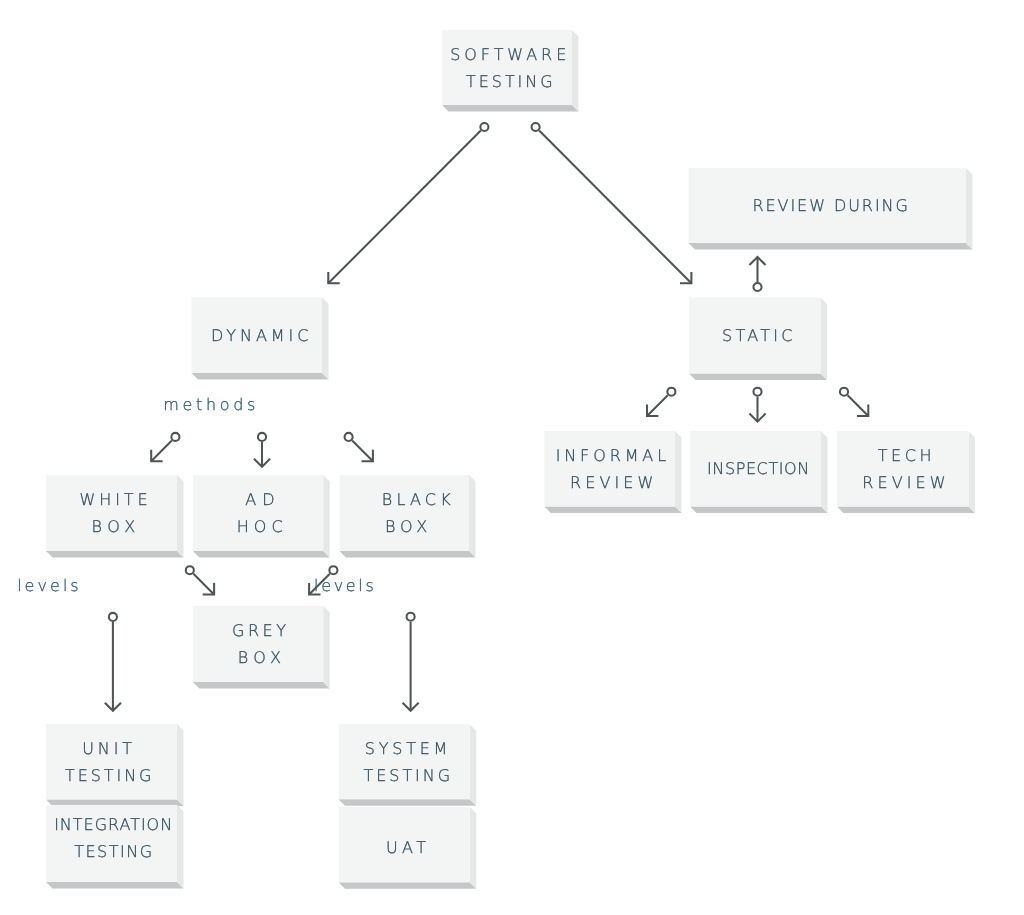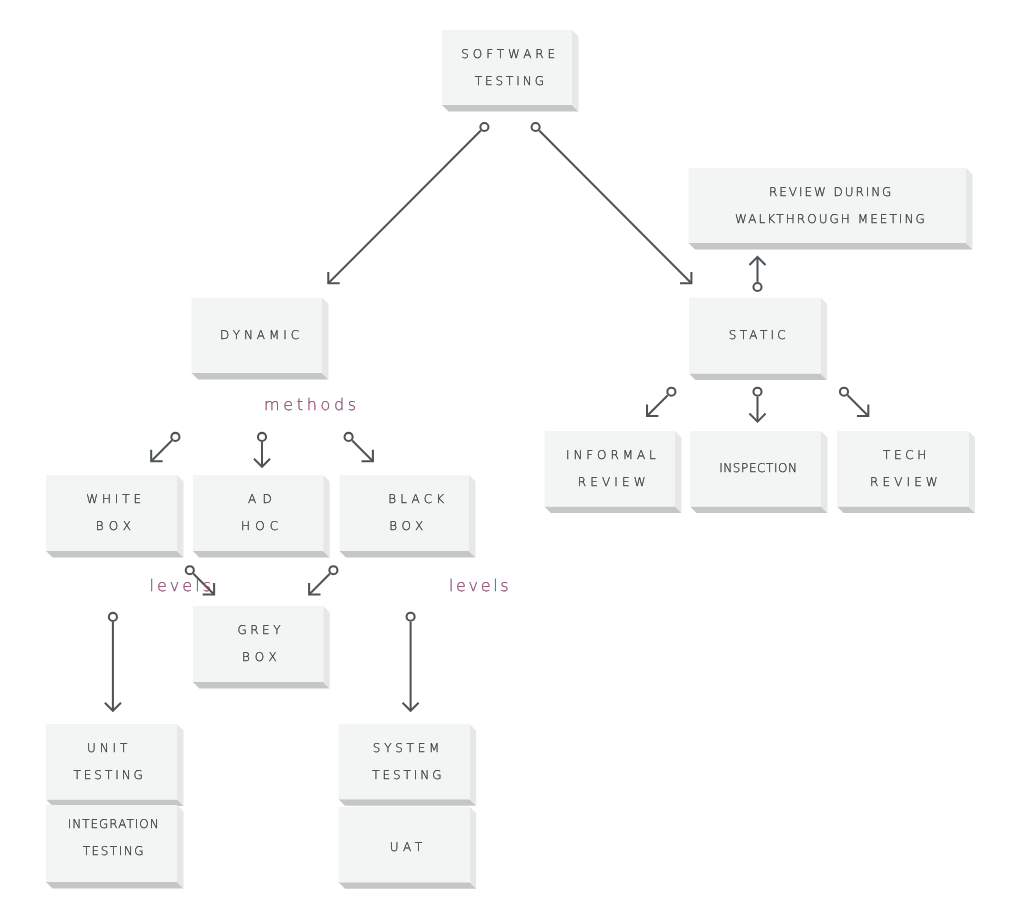--- a/index.html
+++ b/index.html
@@ -8,27 +8,27 @@
        font-family:"DejaVu Sans",sans-serif;font-weight:200;}
   #canvas{position:relative;width:1024px;height:915px;background:#ffffff;
           overflow:hidden;}
   svg.layer{position:absolute;left:0;top:0;width:1024px;height:915px;
             shape-rendering:geometricPrecision;}
   .node-label, .edge-label{-webkit-font-smoothing:antialiased;
     text-rendering:geometricPrecision;
     transform:translateZ(0);backface-visibility:hidden;}
   .node-label{position:absolute;box-sizing:border-box;
     display:flex;flex-direction:column;align-items:center;justify-content:center;
-    color:#000000;font-size:12px;line-height:27px;white-space:nowrap;
+    color:#0c4a6e;font-size:16px;line-height:27px;white-space:nowrap;
     -webkit-text-stroke:0.3px #4e5357;
     text-align:center;}
   .node-label .ln{display:block;}
-  .edge-label{position:absolute;color:#ec4899;font-size:16px;line-height:16px;
+  .edge-label{position:absolute;color:#0369a1;font-size:16px;line-height:16px;
     -webkit-text-stroke:0.3px #4e5357;
-    white-space:nowrap;text-align:right;}
+    white-space:nowrap;text-align:left;}
 </style>
 </head>
 <body>
 
 <div id="canvas">
 
 <svg class="layer" viewBox="0 0 1024 915" width="1024" height="915">
   <g>
     <path fill="#c4c6c8" d="M 442 105 L 572 105 L 578.5 111.5 L 448.5 111.5 Z"></path>
     <path fill="#e6e7e7" d="M 572 30 L 578.5 36.5 L 578.5 111.5 L 572 105 Z"></path>
@@ -173,21 +173,20 @@
     <path d="M 402.54 702.74 L 410.60 710.80 L 418.66 702.74" fill="none" stroke="#4e5356" stroke-width="2.05" stroke-linecap="butt" stroke-linejoin="miter"></path>
   </g>
 </svg>
 
 <div class="node-label" style="left:442px;top:30px;width:130px;height:75px;">
   <span class="ln" style="letter-spacing:3.93px;text-indent:3.93px;position:relative;left:1.26px;">SOFTWARE</span>
   <span class="ln" style="letter-spacing:2.93px;text-indent:2.93px;position:relative;left:2.33px;">TESTING</span>
 </div>
 <div class="node-label" style="left:688.5px;top:168px;width:277.5px;height:75px;">
   <span class="ln" style="letter-spacing:1.94px;text-indent:1.94px;position:relative;left:2.95px;">REVIEW DURING</span>
-  <span class="ln" style="letter-spacing:2.05px;text-indent:2.05px;position:relative;left:2.7px;">WALKTHROUGH MEETING</span>
 </div>
 <div class="node-label" style="left:191.5px;top:297.5px;width:130.5px;height:75.5px;">
   <span class="ln" style="letter-spacing:3.94px;text-indent:3.94px;position:relative;left:2.88px;">DYNAMIC</span>
 </div>
 <div class="node-label" style="left:689px;top:297.5px;width:131.5px;height:76px;">
   <span class="ln" style="letter-spacing:3.29px;text-indent:3.29px;position:relative;left:2.48px;text-align:center;">STATIC</span>
 </div>
 <div class="node-label" style="left:46px;top:475px;width:131px;height:76px;">
   <span class="ln" style="letter-spacing:3.89px;text-indent:3.89px;position:relative;left:2.14px;">WHITE</span>
   <span class="ln" style="letter-spacing:5.38px;text-indent:5.38px;position:relative;left:1.87px;">BOX</span>

